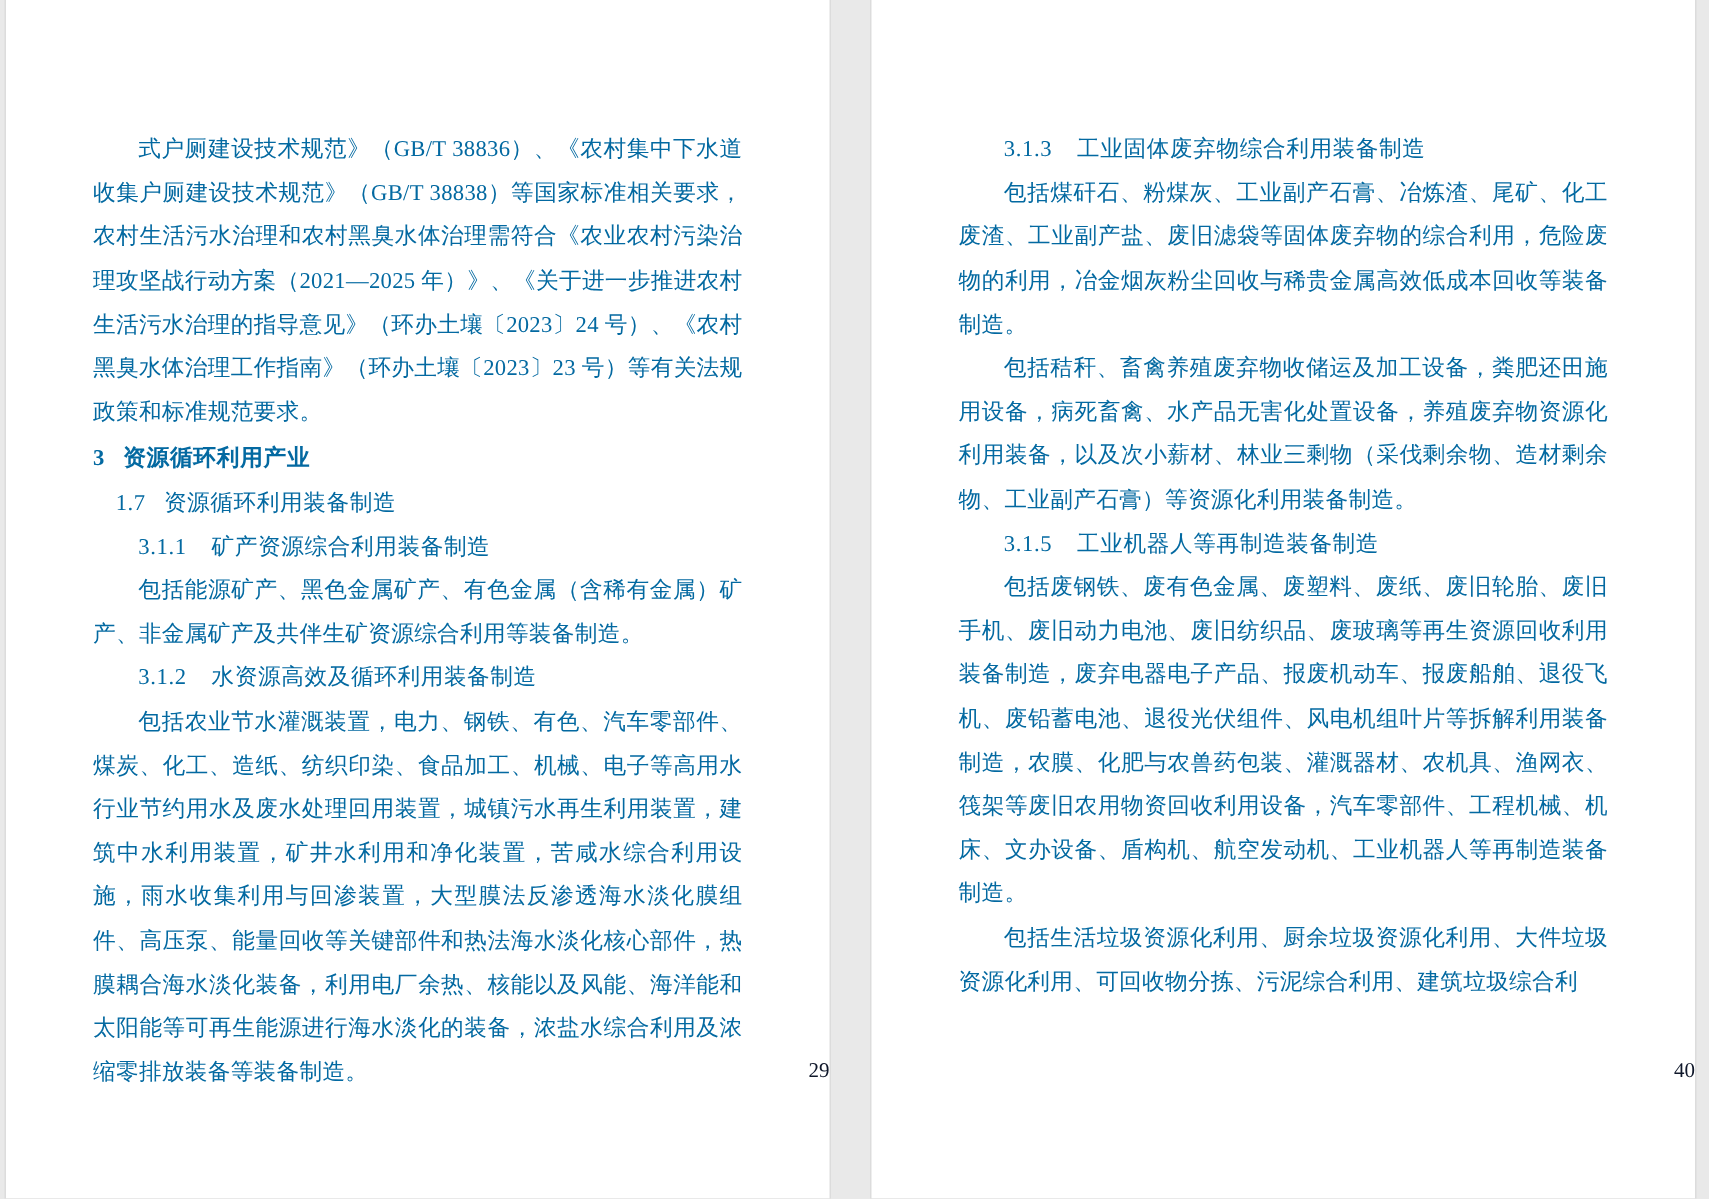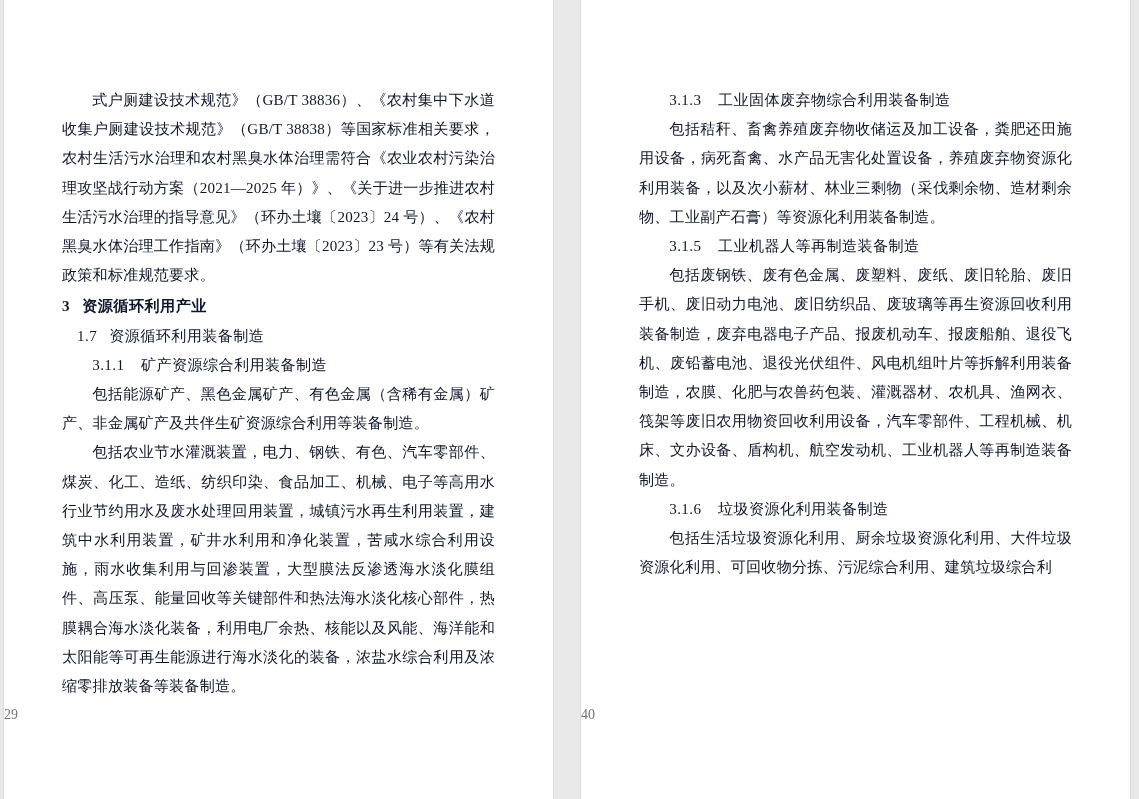--- a/index.html
+++ b/index.html
@@ -31,21 +31,21 @@
     padding: 86px 58px 0 58px;
     box-shadow: 0 0 0 1px #dcdcdc;
     overflow: hidden;
   }
   .page-left { margin-left: 4px; }
   .page-right { margin-left: 14px; }
 
   .body-text {
     font-size: 15.1px;
     line-height: 29.2px;
-    color: #0f172a;
+    color: #0369a1;
     text-align: justify;
     text-justify: inter-ideograph;
     letter-spacing: 0.2px;
   }
   p {
     margin: 0;
   }
   .indent2 { text-indent: 2em; }
   .heading-1 {
     font-weight: bold;
@@ -63,23 +63,23 @@
     text-indent: 2em;
     letter-spacing: 0.4px;
   }
   .heading-3 .num { margin-right: 1.1em; }
 
   .page-number {
     position: absolute;
     bottom: 76px;
     left: 0;
     width: 100%;
-    text-align: left;
+    text-align: right;
     font-size: 14px;
-    color: #737373;
+    color: #0f172a;
     font-family: "Liberation Serif", serif;
     margin-top: 16px;
   }
 </style>
 </head>
 <body>
 
 <div class="spread">
 
   <div class="page page-left">
@@ -88,41 +88,42 @@
       <p class="indent2">式户厕建设技术规范》（GB/T 38836）、《农村集中下水道收集户厕建设技术规范》（GB/T 38838）等国家标准相关要求，农村生活污水治理和农村黑臭水体治理需符合《农业农村污染治理攻坚战行动方案（2021—2025 年）》、《关于进一步推进农村生活污水治理的指导意见》（环办土壤〔2023〕24 号）、《农村黑臭水体治理工作指南》（环办土壤〔2023〕23 号）等有关法规政策和标准规范要求。</p>
 
       <p class="heading-1"><span class="num">3</span><span>资源循环利用产业</span></p>
 
       <p class="heading-2"><span class="num">1.7</span><span>资源循环利用装备制造</span></p>
 
       <p class="heading-3"><span class="num">3.1.1</span><span>矿产资源综合利用装备制造</span></p>
 
       <p class="indent2">包括能源矿产、黑色金属矿产、有色金属（含稀有金属）矿产、非金属矿产及共伴生矿资源综合利用等装备制造。</p>
 
+      <p class="heading-3"><span class="num">3.1.2</span><span>水资源高效及循环利用装备制造</span></p>
 
       <p class="indent2">包括农业节水灌溉装置，电力、钢铁、有色、汽车零部件、煤炭、化工、造纸、纺织印染、食品加工、机械、电子等高用水行业节约用水及废水处理回用装置，城镇污水再生利用装置，建筑中水利用装置，矿井水利用和净化装置，苦咸水综合利用设施，雨水收集利用与回渗装置，大型膜法反渗透海水淡化膜组件、高压泵、能量回收等关键部件和热法海水淡化核心部件，热膜耦合海水淡化装备，利用电厂余热、核能以及风能、海洋能和太阳能等可再生能源进行海水淡化的装备，浓盐水综合利用及浓缩零排放装备等装备制造。</p>
 
     </div>
     <div class="page-number">29</div>
   </div>
 
   <div class="page page-right">
     <div class="body-text">
 
       <p class="heading-3"><span class="num">3.1.3</span><span>工业固体废弃物综合利用装备制造</span></p>
 
+      <p class="indent2">包括煤矸石、粉煤灰、工业副产石膏、冶炼渣、尾矿、化工废渣、工业副产盐、废旧滤袋等固体废弃物的综合利用，危险废物的利用，冶金烟灰粉尘回收与稀贵金属高效低成本回收等装备制造。</p>
 
 
       <p class="indent2">包括秸秆、畜禽养殖废弃物收储运及加工设备，粪肥还田施用设备，病死畜禽、水产品无害化处置设备，养殖废弃物资源化利用装备，以及次小薪材、林业三剩物（采伐剩余物、造材剩余物、工业副产石膏）等资源化利用装备制造。</p>
 
       <p class="heading-3"><span class="num">3.1.5</span><span>工业机器人等再制造装备制造</span></p>
 
       <p class="indent2">包括废钢铁、废有色金属、废塑料、废纸、废旧轮胎、废旧手机、废旧动力电池、废旧纺织品、废玻璃等再生资源回收利用装备制造，废弃电器电子产品、报废机动车、报废船舶、退役飞机、废铅蓄电池、退役光伏组件、风电机组叶片等拆解利用装备制造，农膜、化肥与农兽药包装、灌溉器材、农机具、渔网衣、筏架等废旧农用物资回收利用设备，汽车零部件、工程机械、机床、文办设备、盾构机、航空发动机、工业机器人等再制造装备制造。</p>
 
-      <p class="heading-3"><span class="num">3.1.6</span><span>垃圾资源化利用装备制造</span></p>
 
       <p class="indent2">包括生活垃圾资源化利用、厨余垃圾资源化利用、大件垃圾资源化利用、可回收物分拣、污泥综合利用、建筑垃圾综合利</p>
 
     </div>
     <div class="page-number">40</div>
   </div>
 
 </div>
 
 </body></html>

